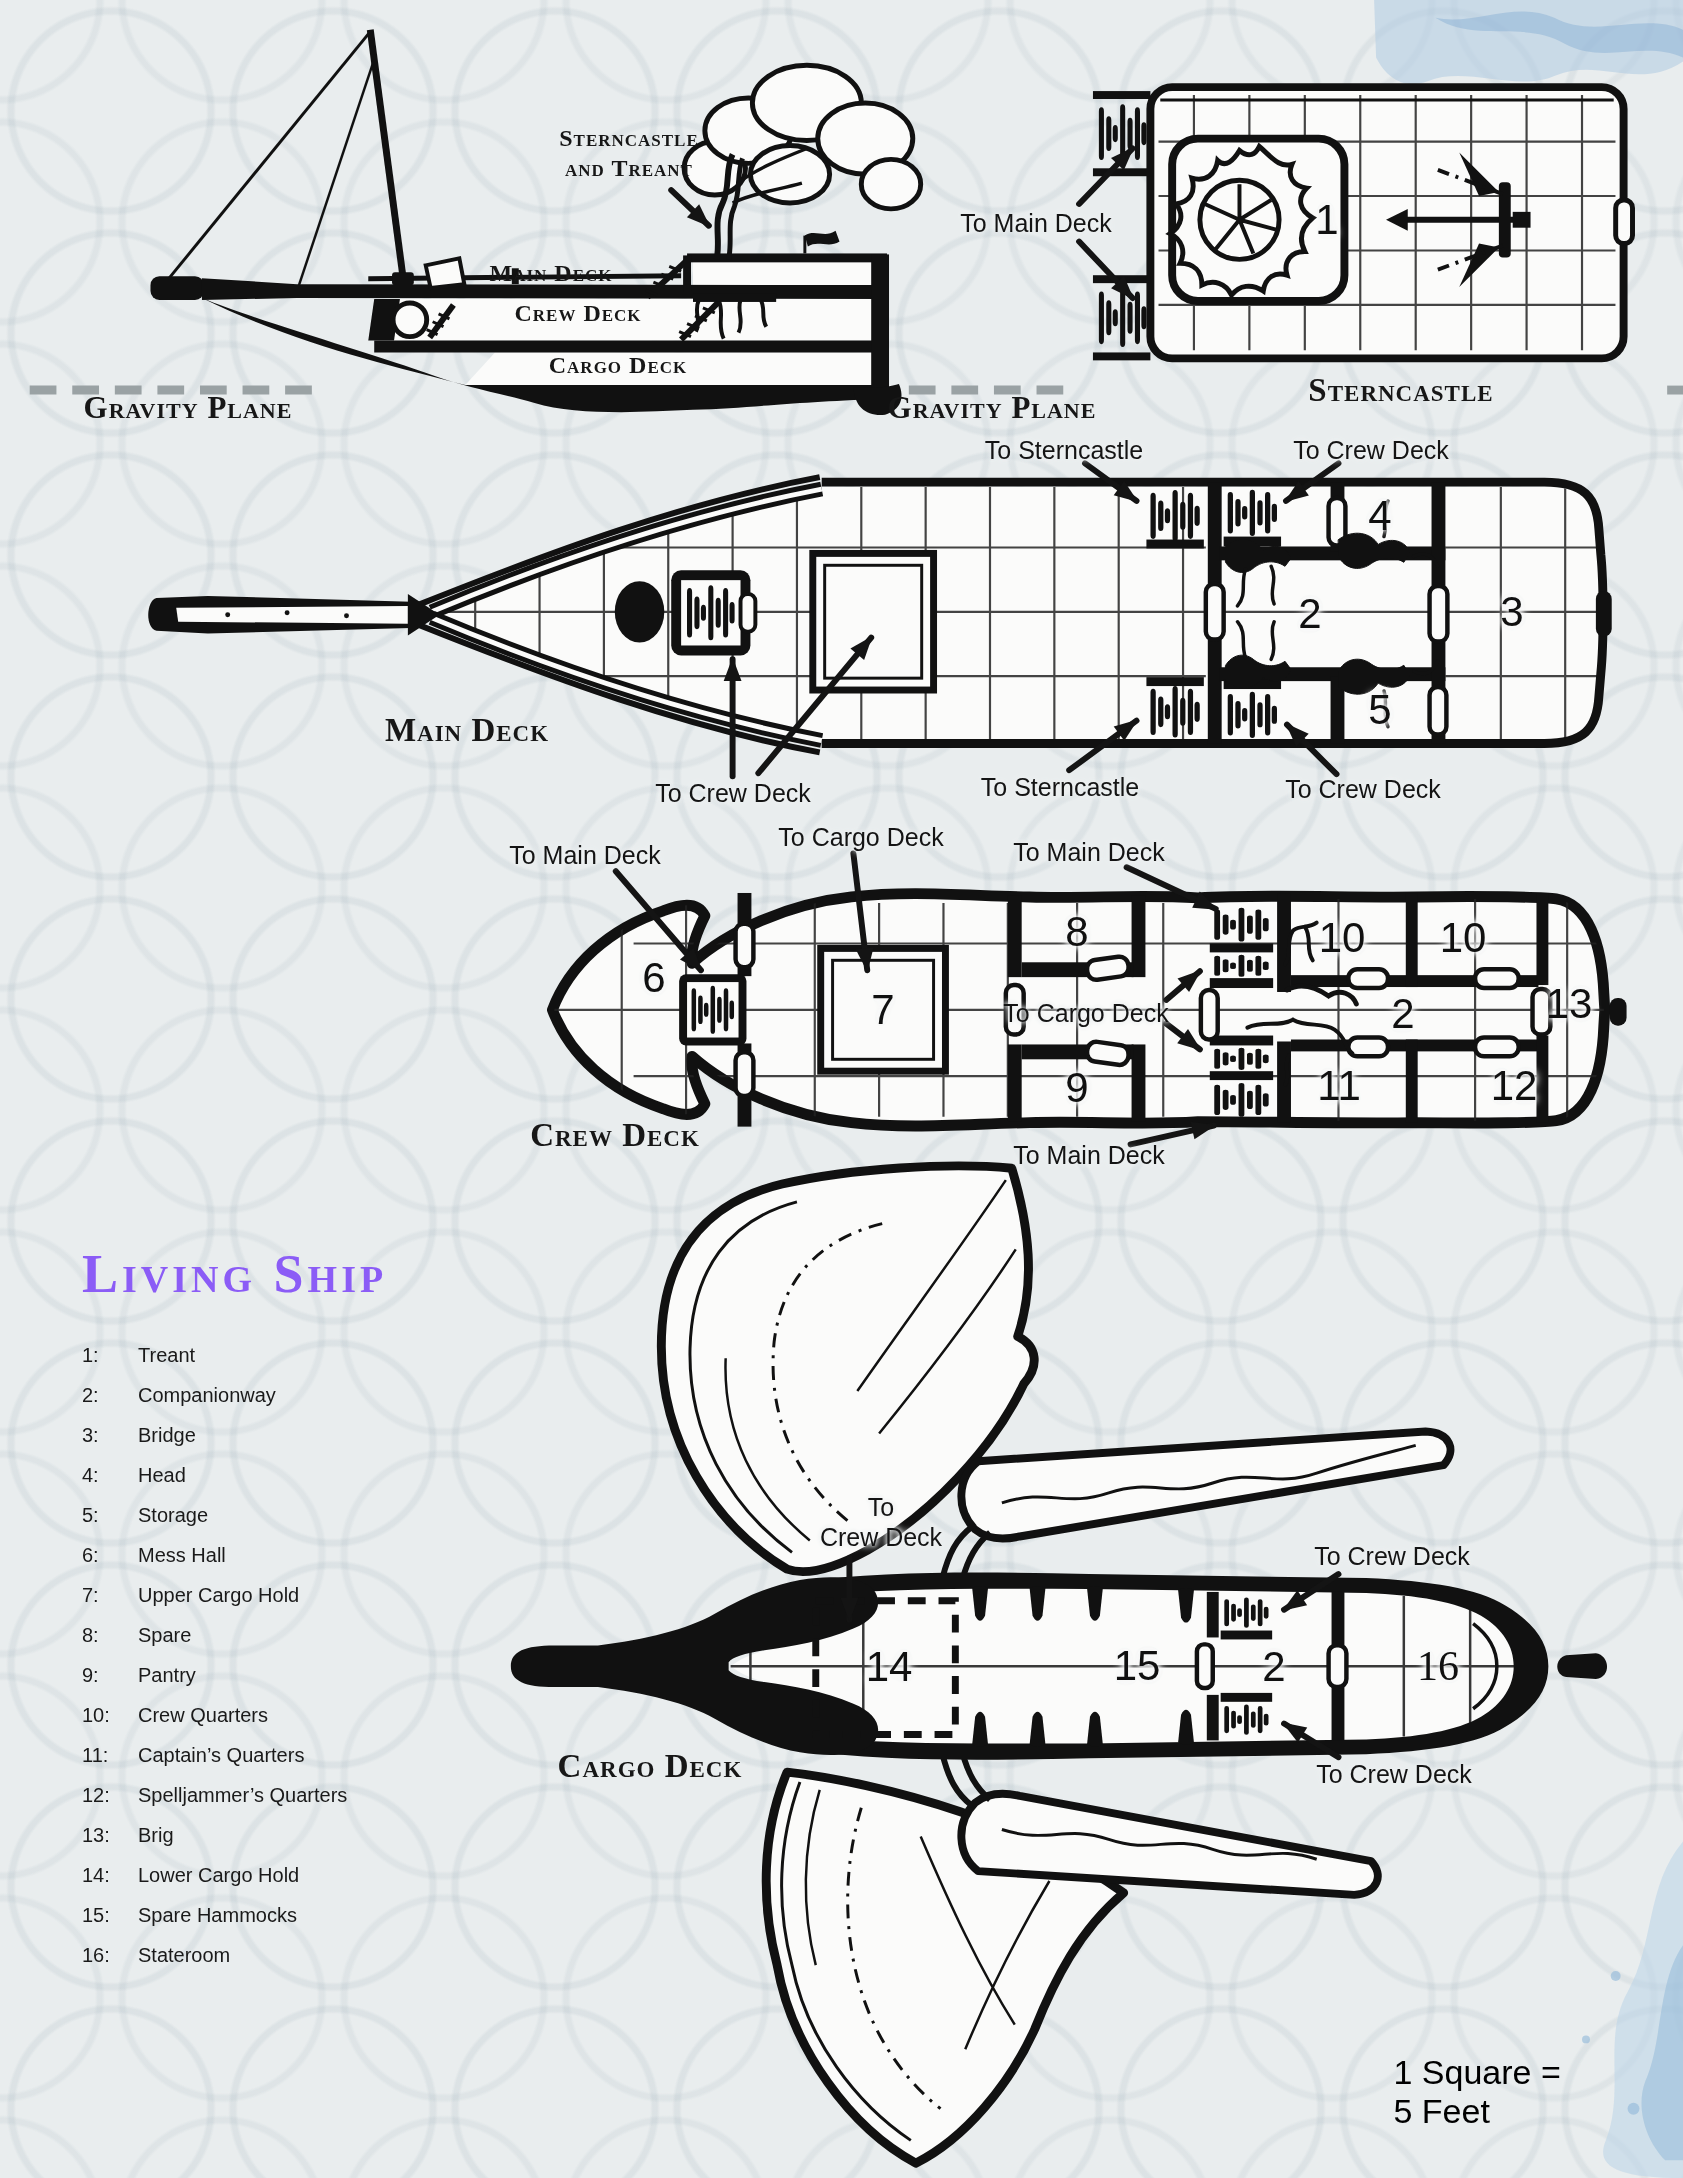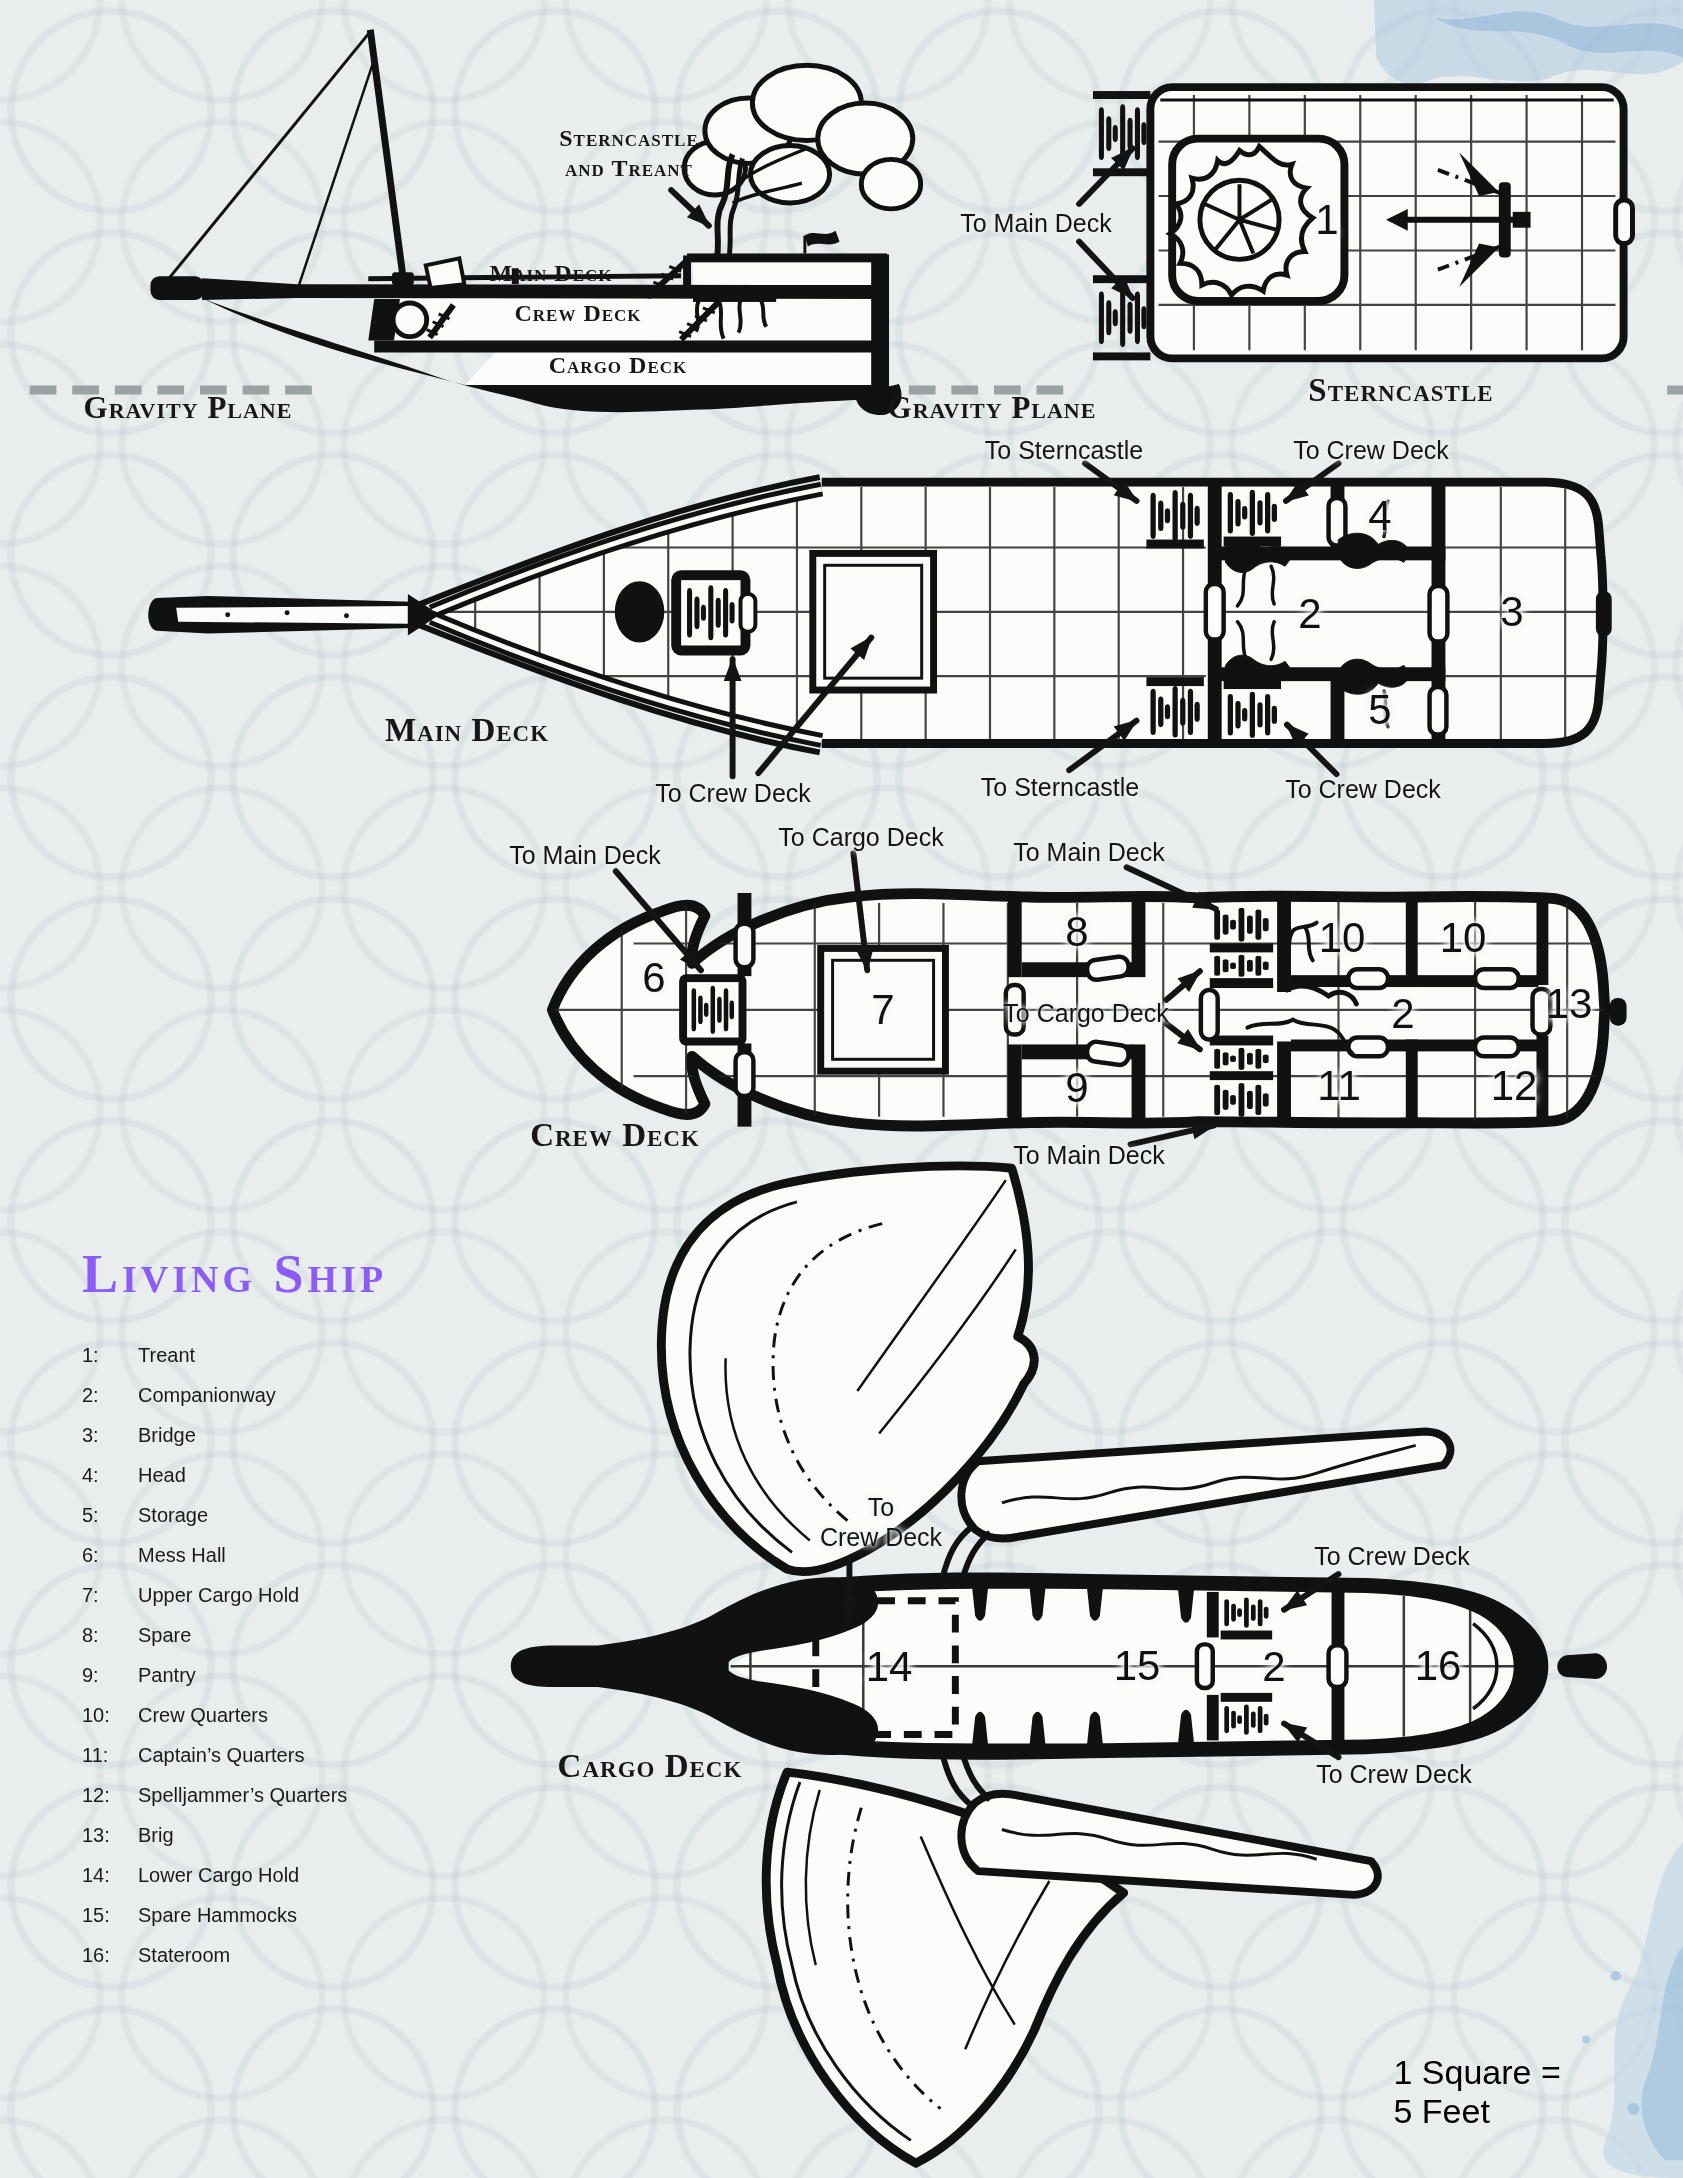--- a/index.html
+++ b/index.html
@@ -453,21 +453,21 @@
 <div class="abs num" style="left:1514px;top:1086px;">12</div>
 <div class="abs num" style="left:1569px;top:980px;margin-top:24px;">13</div>
 
 <div class="abs lbl two-line" style="left:881px;top:1522px;"><span>To</span><br><span>Crew Deck</span></div>
 <div class="abs lbl" style="left:1392px;top:1556px;">To Crew Deck</div>
 <div class="abs lbl" style="left:1394px;top:1774px;">To Crew Deck</div>
 <div class="abs cap" style="left:650px;top:1766px;">Cargo Deck</div>
 <div class="abs num" style="left:889px;top:1667px;">14</div>
 <div class="abs num" style="left:1137px;top:1666px;">15</div>
 <div class="abs num" style="left:1274px;top:1667px;">2</div>
-<div class="abs num" style="left:1438px;top:1666px;">16</div>
+<div class="abs num" style="left:1438px;top:1666px;font-family:Liberation Serif, serif;">16</div>
 
 <div class="legend">
   <div class="legend-title">Living Ship</div>
   <ol>
     <li><span class="n">1:</span><span>Treant</span></li>
     <li><span class="n">2:</span><span>Companionway</span></li>
     <li><span class="n">3:</span><span>Bridge</span></li>
     <li><span class="n">4:</span><span>Head</span></li>
     <li><span class="n">5:</span><span>Storage</span></li>
     <li><span class="n">6:</span><span>Mess Hall</span></li>

